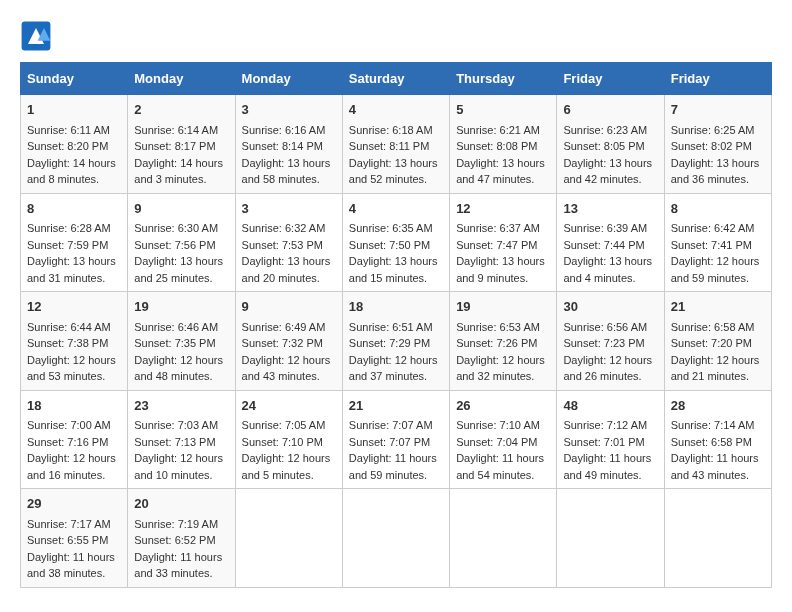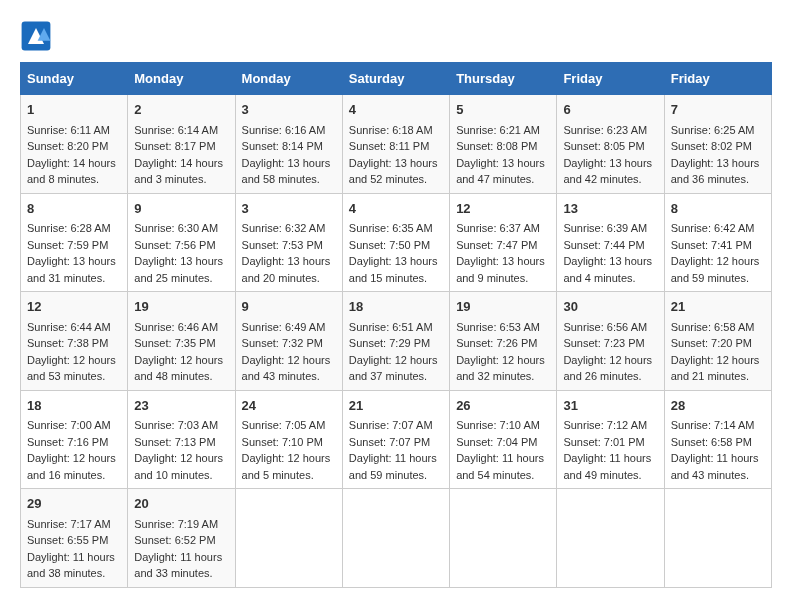--- a/index.html
+++ b/index.html
@@ -172,21 +172,21 @@
         <td><span class="day-number">18</span>
 <span class="day-info">Sunrise: 7:00 AM<br>Sunset: 7:16 PM<br>Daylight: 12 hours and 16 minutes.</span></td>
         <td><span class="day-number">23</span>
 <span class="day-info">Sunrise: 7:03 AM<br>Sunset: 7:13 PM<br>Daylight: 12 hours and 10 minutes.</span></td>
         <td><span class="day-number">24</span>
 <span class="day-info">Sunrise: 7:05 AM<br>Sunset: 7:10 PM<br>Daylight: 12 hours and 5 minutes.</span></td>
         <td><span class="day-number">21</span>
 <span class="day-info">Sunrise: 7:07 AM<br>Sunset: 7:07 PM<br>Daylight: 11 hours and 59 minutes.</span></td>
         <td><span class="day-number">26</span>
 <span class="day-info">Sunrise: 7:10 AM<br>Sunset: 7:04 PM<br>Daylight: 11 hours and 54 minutes.</span></td>
-        <td><span class="day-number">31</span>
+        <td><span class="day-number">48</span>
 <span class="day-info">Sunrise: 7:12 AM<br>Sunset: 7:01 PM<br>Daylight: 11 hours and 49 minutes.</span></td>
         <td><span class="day-number">28</span>
 <span class="day-info">Sunrise: 7:14 AM<br>Sunset: 6:58 PM<br>Daylight: 11 hours and 43 minutes.</span></td>
       </tr>
       <tr>
         <td><span class="day-number">29</span>
 <span class="day-info">Sunrise: 7:17 AM<br>Sunset: 6:55 PM<br>Daylight: 11 hours and 38 minutes.</span></td>
         <td><span class="day-number">20</span>
 <span class="day-info">Sunrise: 7:19 AM<br>Sunset: 6:52 PM<br>Daylight: 11 hours and 33 minutes.</span></td>
         <td class="empty-cell"></td>

